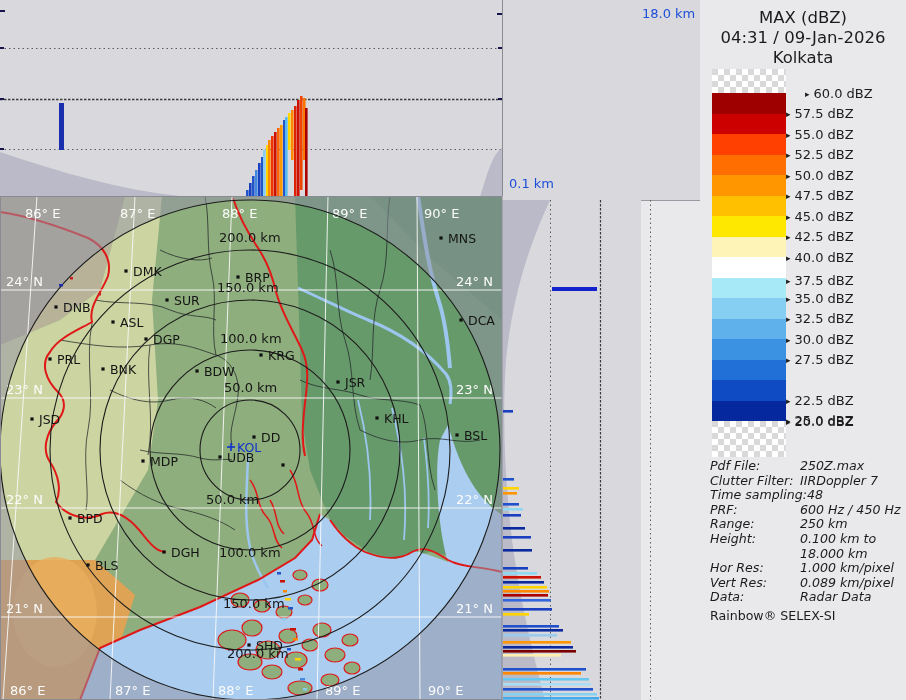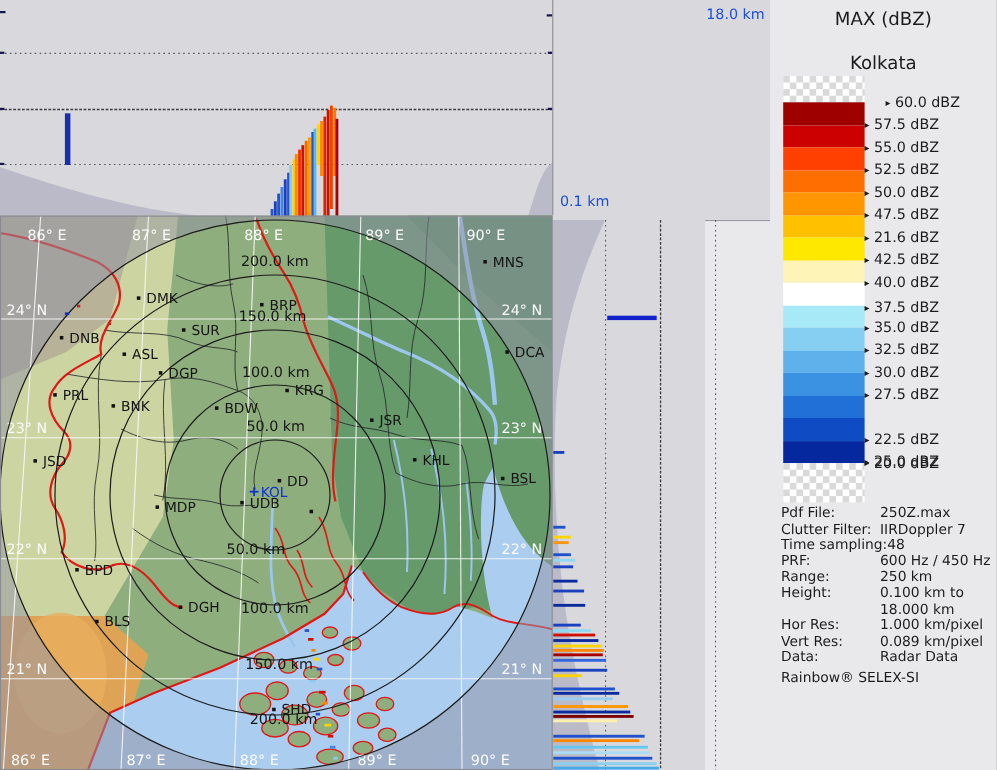--- a/index.html
+++ b/index.html
@@ -17,21 +17,21 @@
   .legend .t2{position:absolute;top:28px;left:0;width:100%;text-align:center;font-size:16.5px;}
   .legend .t3{position:absolute;top:48px;left:0;width:100%;text-align:center;font-size:16.5px;}
   .colorbar{position:absolute;left:12px;top:69px;width:74px;}
   .cb-band{width:74px;height:20.5px;}
   .cb-checker{width:74px;background-image:repeating-conic-gradient(#ffffff 0 90deg,#d9d9d9 90deg 180deg);
               background-size:12px 12px;}
   .cb-checker.top{height:24px;} .cb-checker.bot{height:36px;}
   .bound{position:absolute;left:86px;height:15px;line-height:15px;font-size:13px;white-space:nowrap;}
   .bound .arr{font-size:9px;margin-right:4px;position:relative;top:-1px;}
   .meta{position:absolute;left:10px;top:459px;width:194px;font-size:12.6px;line-height:14.6px;}
-  .meta .row{white-space:nowrap;}
+  .meta .row{white-space:nowrap;font-style:italic;}
   .meta .k{display:inline-block;min-width:90px;}
   .legend .foot{position:absolute;left:10px;top:608px;font-size:12.6px;}
 </style>
 </head>
 <body>
 
 <div class="stage">
 
   <div class="bg-right"></div>
   <div class="bg-strip"></div>
@@ -325,20 +325,21 @@
 
     <rect x="0.5" y="196.5" width="501.5" height="503" fill="none" stroke="#8a8a92" stroke-width="1"></rect>
     <line x1="502.5" y1="0" x2="502.5" y2="196" stroke="#8a8a92" stroke-width="1"></line>
   </svg>
 
   <div class="float-label" id="lbl-18km">18.0 km</div>
   <div class="float-label" id="lbl-01km">0.1 km</div>
 
   <div class="legend">
     <div class="t1">MAX (dBZ)</div>
+    <div class="t2">04:31 / 09-Jan-2026</div>
     <div class="t3">Kolkata</div>
     <div class="colorbar" id="colorbar">
       <div class="cb-checker top"></div>
       <div id="cb-bands">
           <div class="cb-band" style="background: rgb(158, 0, 0);"></div>
           <div class="cb-band" style="background: rgb(205, 0, 0);"></div>
           <div class="cb-band" style="background: rgb(255, 64, 0);"></div>
           <div class="cb-band" style="background: rgb(255, 110, 0);"></div>
           <div class="cb-band" style="background: rgb(255, 150, 0);"></div>
           <div class="cb-band" style="background: rgb(255, 192, 0);"></div>
@@ -355,21 +356,21 @@
         </div>
       <div class="cb-checker bot"></div>
     </div>
     <div id="bound-labels">
         <div class="bound" style="top: 85.5px; padding-left: 19px;"><span class="arr">▸</span><span>60.0 dBZ</span></div>
         <div class="bound" style="top: 106px;"><span class="arr">▸</span><span>57.5 dBZ</span></div>
         <div class="bound" style="top: 126.5px;"><span class="arr">▸</span><span>55.0 dBZ</span></div>
         <div class="bound" style="top: 147px;"><span class="arr">▸</span><span>52.5 dBZ</span></div>
         <div class="bound" style="top: 167.5px;"><span class="arr">▸</span><span>50.0 dBZ</span></div>
         <div class="bound" style="top: 188px;"><span class="arr">▸</span><span>47.5 dBZ</span></div>
-        <div class="bound" style="top: 208.5px;"><span class="arr">▸</span><span>21.6 dBZ</span></div>
+        <div class="bound" style="top: 208.5px;"><span class="arr">▸</span><span>45.0 dBZ</span></div>
         <div class="bound" style="top: 229px;"><span class="arr">▸</span><span>42.5 dBZ</span></div>
         <div class="bound" style="top: 249.5px;"><span class="arr">▸</span><span>40.0 dBZ</span></div>
         <div class="bound" style="top: 273px;"><span class="arr">▸</span><span>37.5 dBZ</span></div>
         <div class="bound" style="top: 290.5px;"><span class="arr">▸</span><span>35.0 dBZ</span></div>
         <div class="bound" style="top: 311px;"><span class="arr">▸</span><span>32.5 dBZ</span></div>
         <div class="bound" style="top: 331.5px;"><span class="arr">▸</span><span>30.0 dBZ</span></div>
         <div class="bound" style="top: 352px;"><span class="arr">▸</span><span>27.5 dBZ</span></div>
         <div class="bound" style="top: 372.5px; margin-top: 40px;"><span class="arr">▸</span><span>25.0 dBZ</span></div>
         <div class="bound" style="top: 393px;"><span class="arr">▸</span><span>22.5 dBZ</span></div>
         <div class="bound" style="top: 413.5px;"><span class="arr">▸</span><span>20.0 dBZ</span></div>

